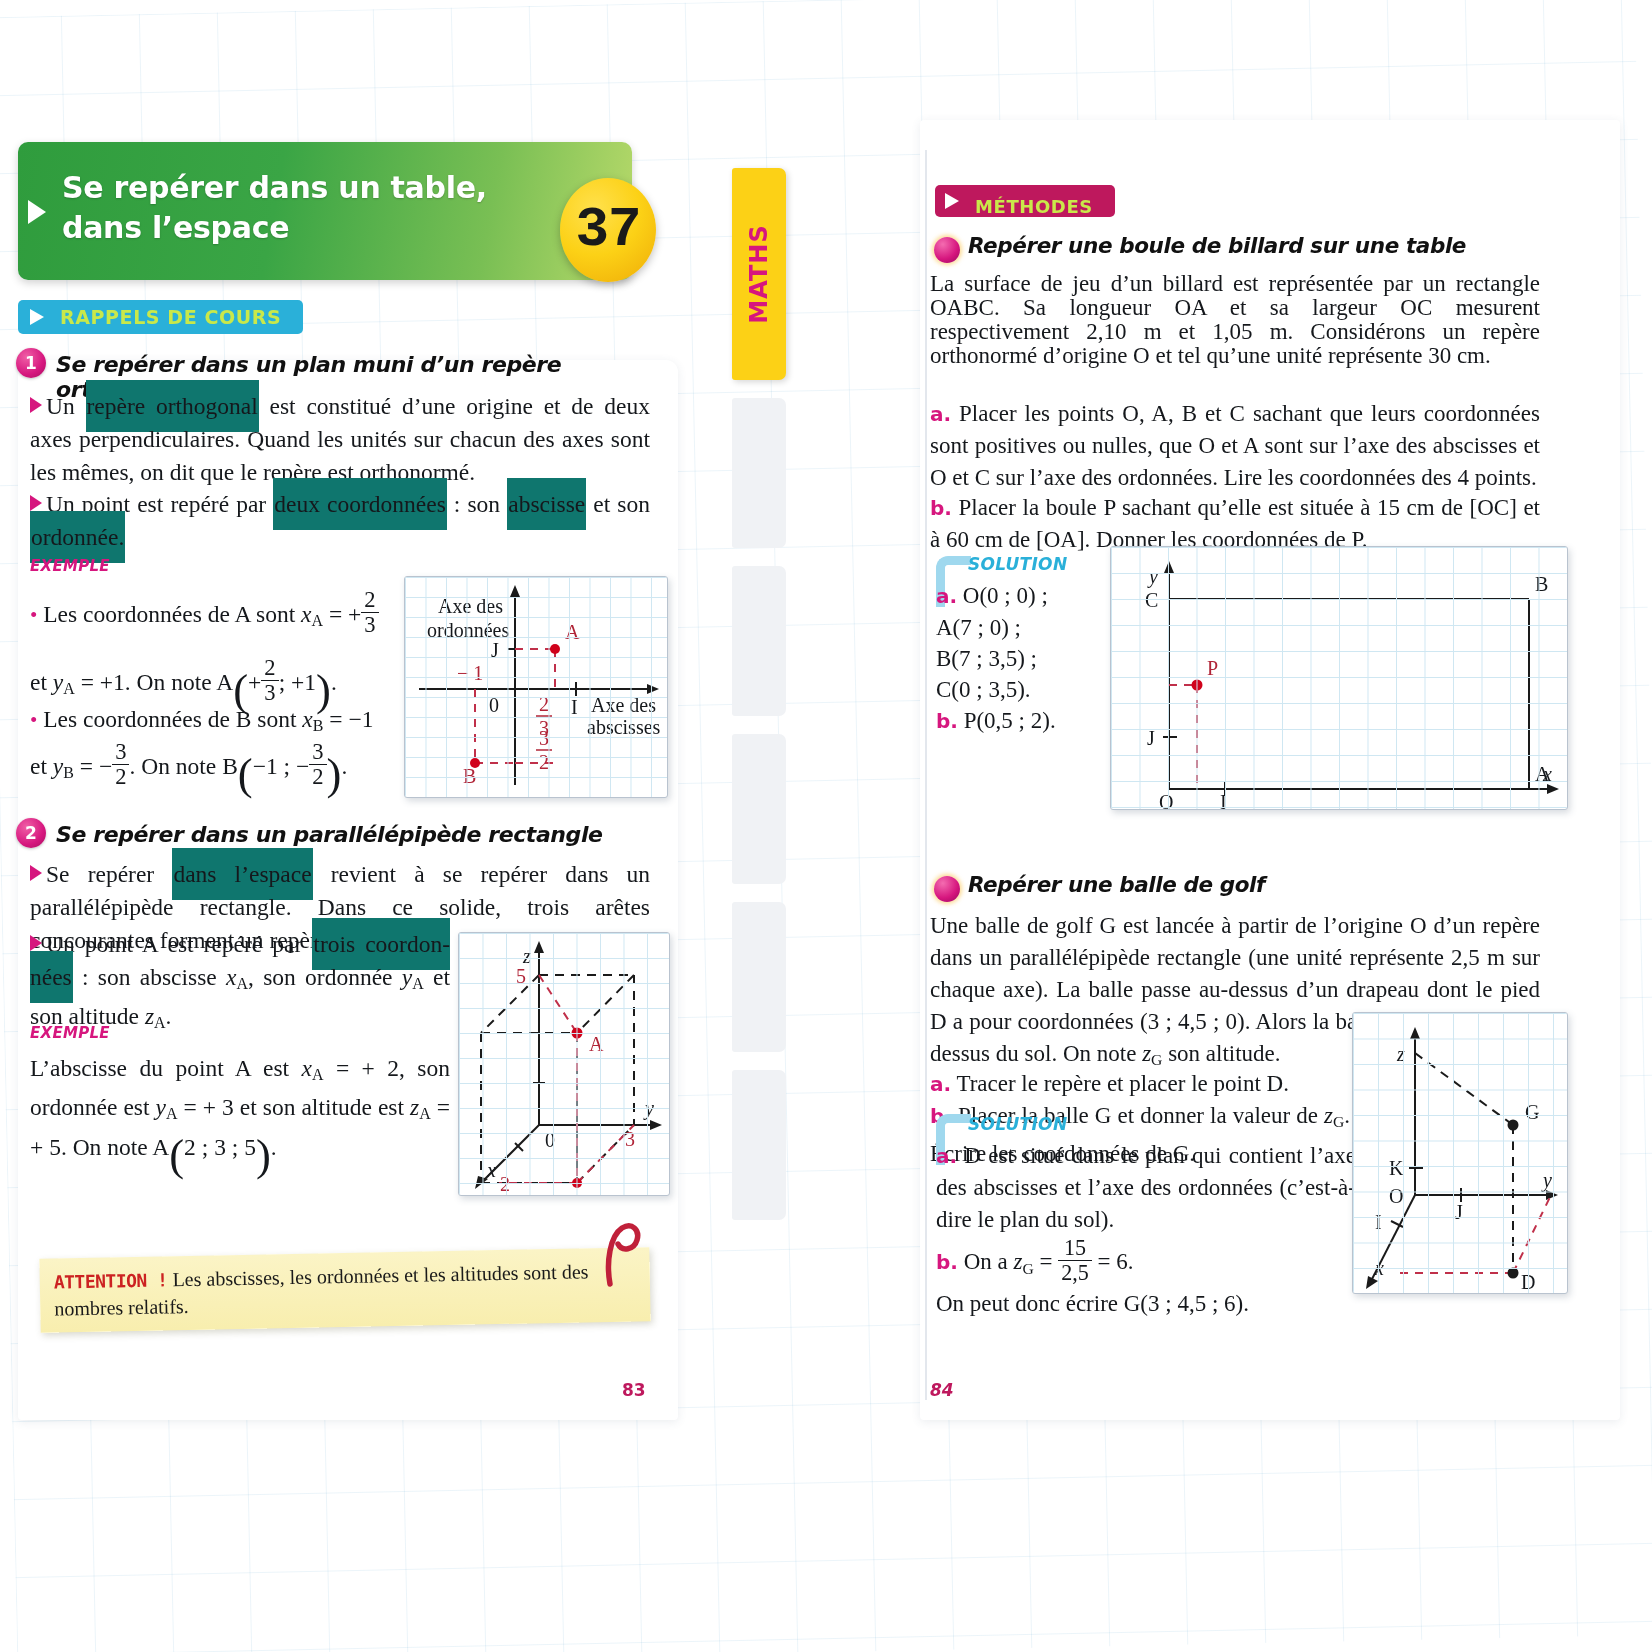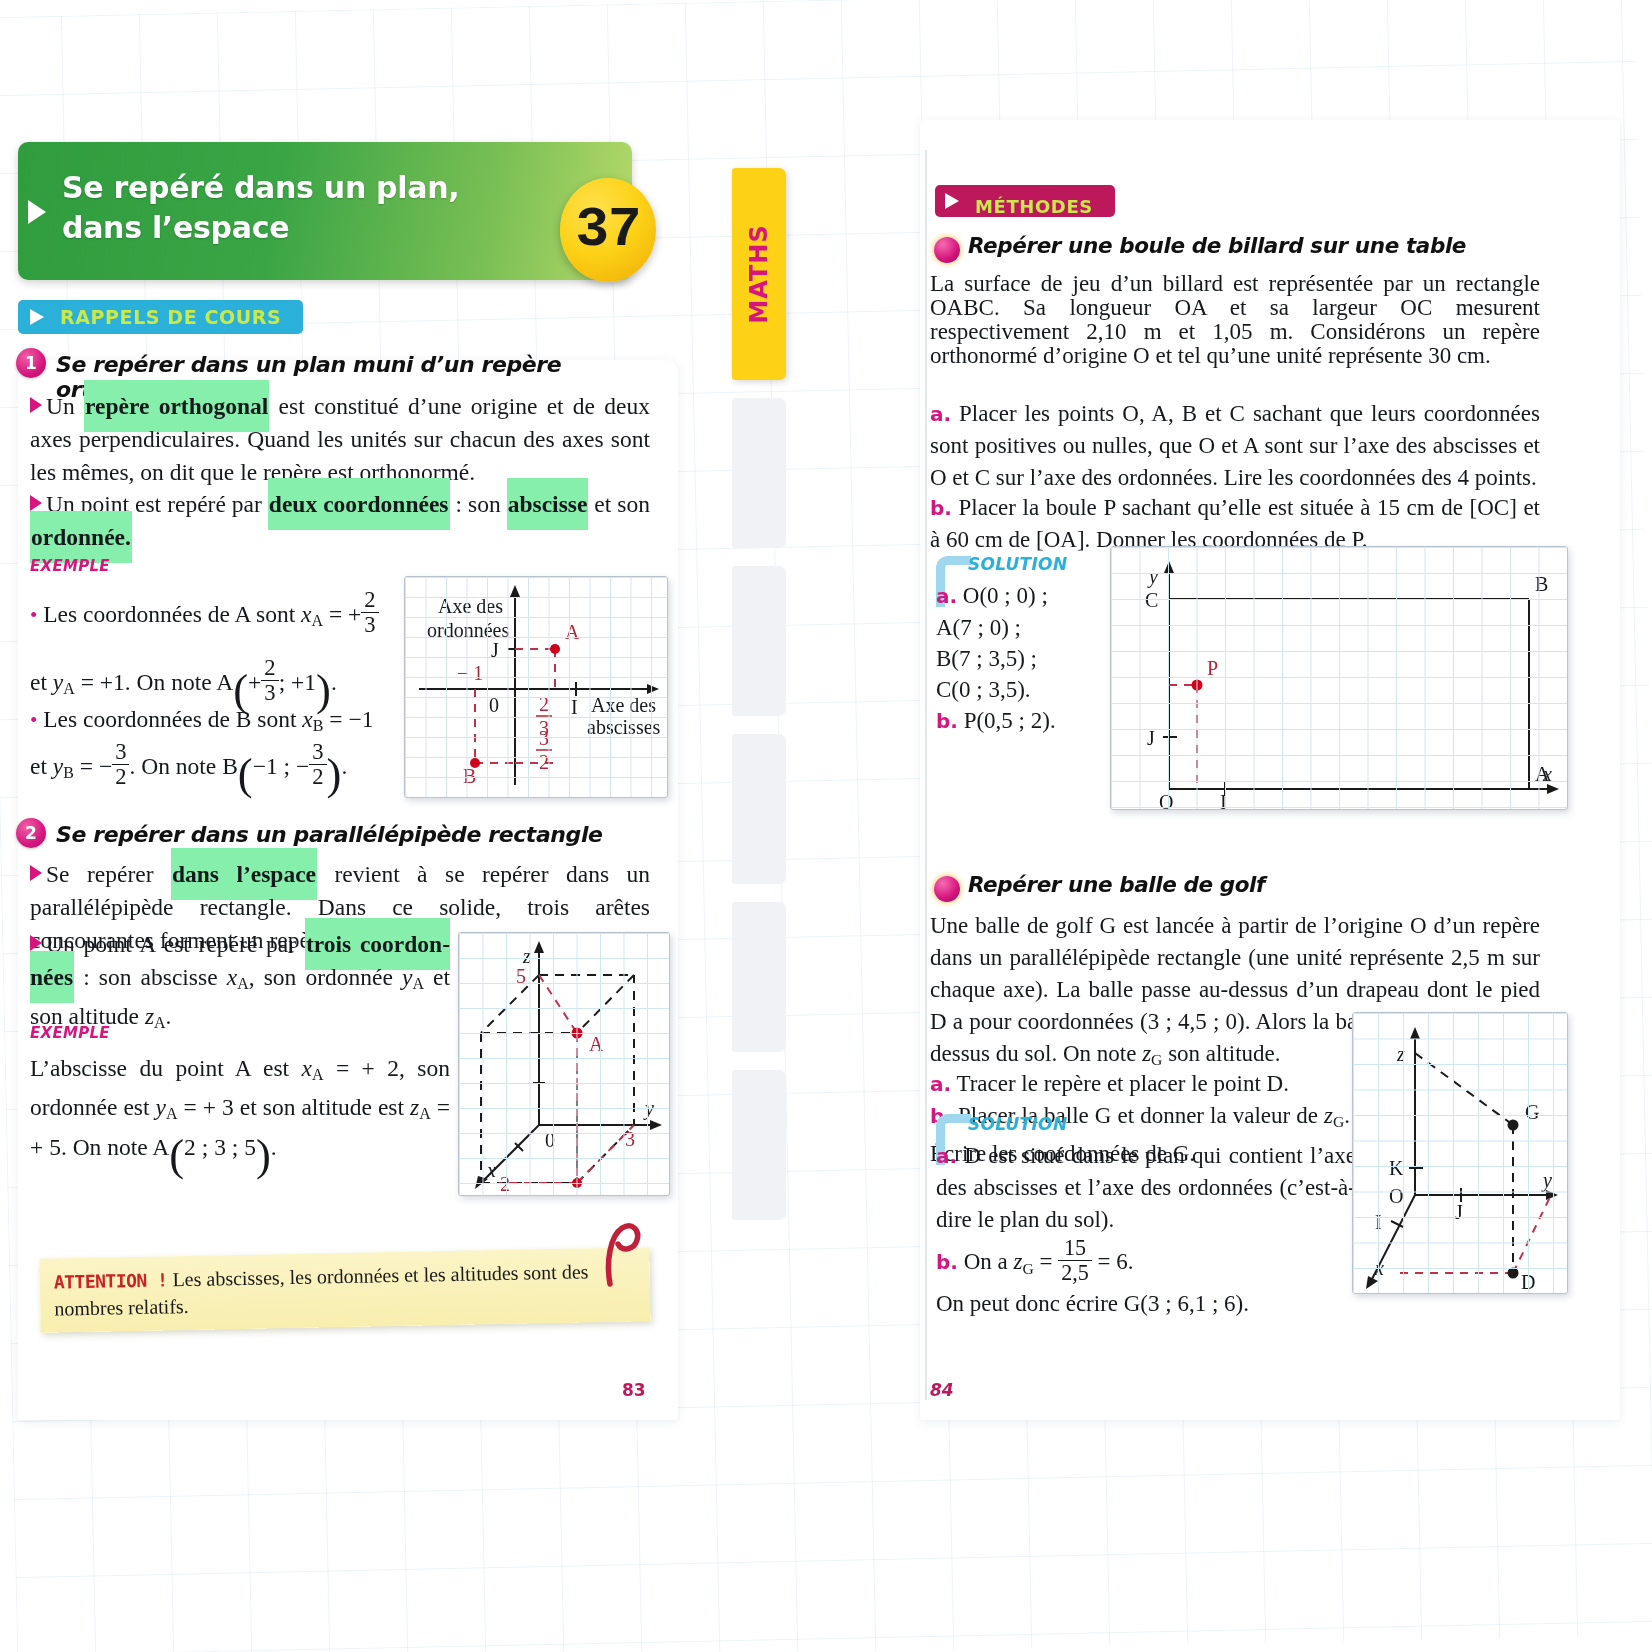--- a/index.html
+++ b/index.html
@@ -79,21 +79,21 @@
     font-style:italic;font-size:22px;color:#111;letter-spacing:-.4px;
   }
 
   .body-text{
     position:absolute;font-family:"Liberation Serif", serif;font-size:23.5px;
     line-height:33px;color:#15181c;text-align:justify;
   }
   .tri{display:inline-block;width:0;height:0;
     border-left:12px solid #d6167e;border-top:8px solid transparent;border-bottom:8px solid transparent;
     vertical-align:1px;margin-right:4px;}
-  .hl{background:#86efac;font-weight:bold;padding:13px 1px;}
+  .hl{background:#0f766e;font-weight:normal;padding:13px 1px;}
   .exemple{position:absolute;font-family:"DejaVu Sans", sans-serif;font-weight:bold;
     font-style:italic;font-size:15px;color:#d6167e;letter-spacing:.3px;}
   .dot{color:#d6167e;font-size:21px;}
 
   
   .mi{font-style:italic;}
   .sub{font-size:.68em;vertical-align:-.28em;font-style:normal;}
   .frac{display:inline-block;vertical-align:-.48em;text-align:center;font-size:.96em;line-height:1.08;}
   .frac .n{display:block;padding:0 3px;}
   .frac .d{display:block;border-top:1.4px solid #15181c;padding:0 3px;}
@@ -170,21 +170,21 @@
 </head>
 <body>
 
 <div class="page">
   <div class="bg-grid"></div>
 
   <div class="white-card"></div>
 
   <div class="title-banner">
     <span class="arrow"></span>
-    <div class="title-text" style="white-space:pre-line">Se repéré dans un plan,
+    <div class="title-text" style="white-space:pre-line">Se repérer dans un table,
 dans l’espace</div>
   </div>
   <div class="num-ball">
     <span>37</span>
   </div>
 
   <div class="cyan-tab">
     <span class="arrow"></span>
     <span>RAPPELS DE COURS</span>
   </div>
@@ -430,21 +430,21 @@
   <div class="soltag" style="left:968px;top:1114px;">SOLUTION</div>
 
   <div class="body-text" style="left:936px;top:1140px;width:420px;font-size:23px;line-height:32px;">
     <span class="ab">a.</span><span> D est situé dans le plan qui contient l’axe des abscisses et l’axe des ordonnées (c’est-à-dire le plan du sol).</span>
   </div>
 
   <div class="body-text" style="left:936px;top:1236px;width:420px;font-size:23px;line-height:40px;">
     <span class="ab">b.</span><span> On a </span><span class="mi">z</span><span class="sub">G</span><span> = </span><span class="frac"><span class="n">15</span><span class="d">2,5</span></span><span> = 6.</span>
   </div>
 
-  <div class="body-text" style="left:936px;top:1288px;width:420px;font-size:23px;line-height:32px;">On peut donc écrire G(3 ; 6,1 ; 6).</div>
+  <div class="body-text" style="left:936px;top:1288px;width:420px;font-size:23px;line-height:32px;">On peut donc écrire G(3 ; 4,5 ; 6).</div>
 
   <div class="graphcard" style="left:1352px;top:1012px;width:214px;height:280px;">
     <div class="gridbg" style="background-size:25px 25.5px;"></div>
     <svg width="214" height="280" viewBox="0 0 214 280">
 
       <line class="axis" x1="62" y1="182" x2="62" y2="22"></line>
       <polygon points="62,14 57,26 67,26" fill="#1a1a1a"></polygon>
       <line class="axis" x1="62" y1="182" x2="198" y2="182"></line>
       <polygon points="205,182 193,177 193,187" fill="#1a1a1a"></polygon>
       <line class="axis" x1="62" y1="182" x2="18" y2="268"></line>

